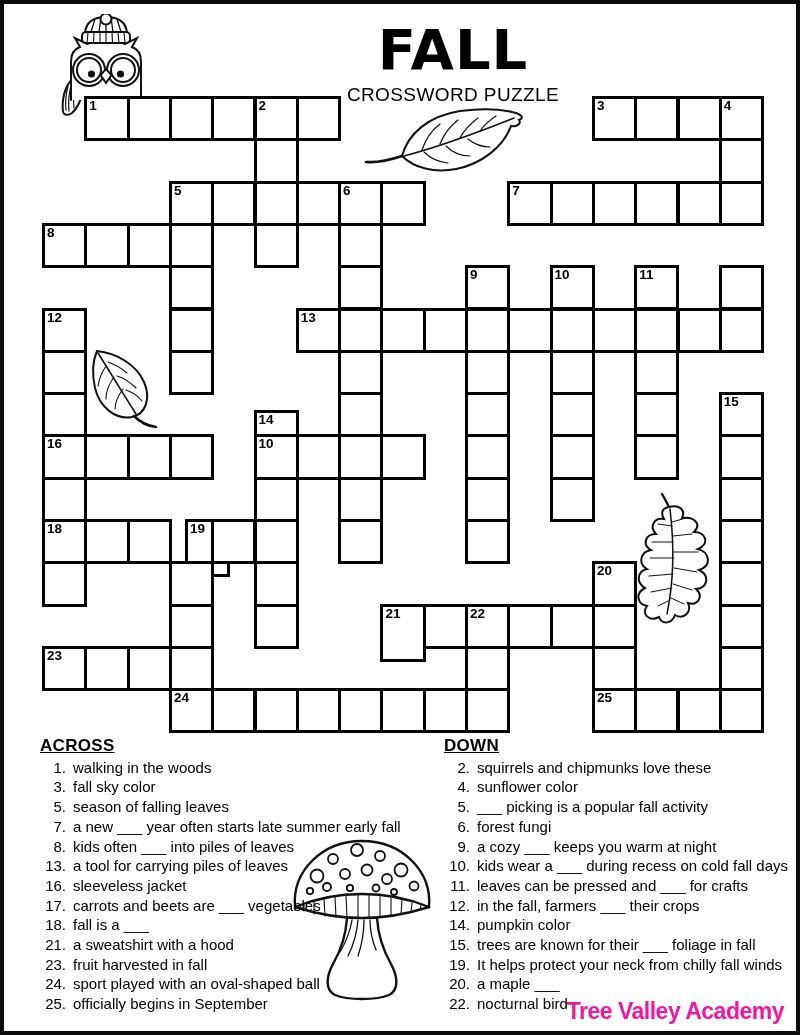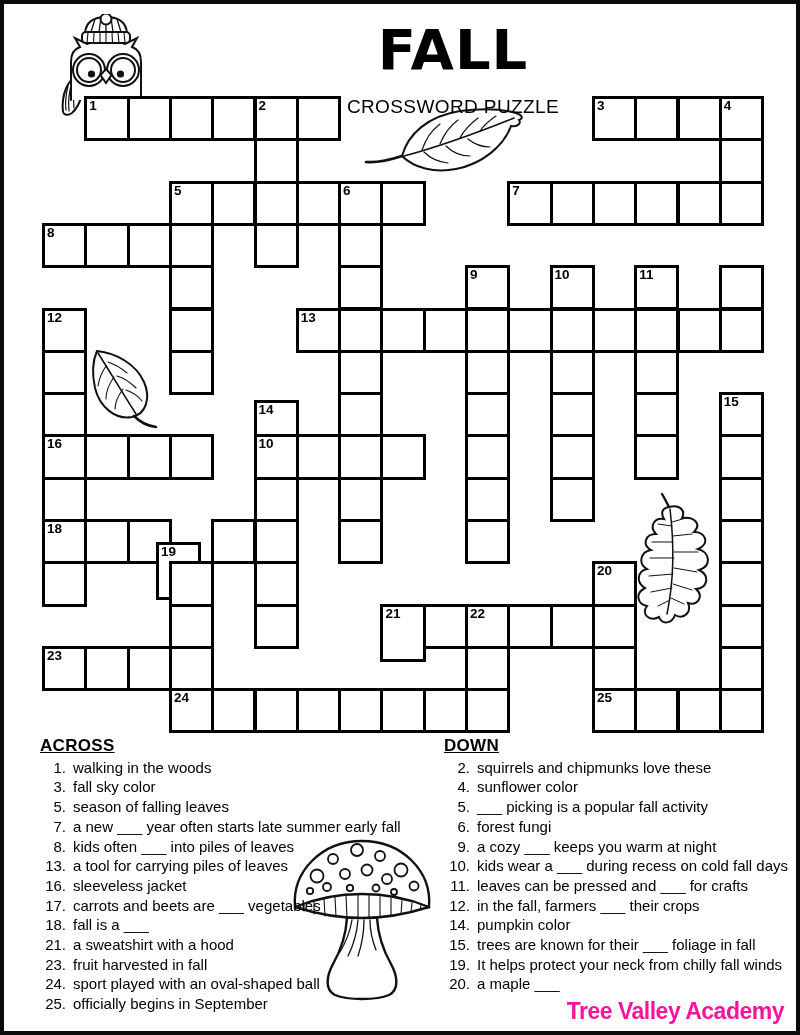--- a/index.html
+++ b/index.html
@@ -8,21 +8,21 @@
     background:#ffffff; overflow:hidden;
     font-family:"Liberation Sans", sans-serif; color:#000;
   }
   .frame { position:absolute; inset:0; border:4px solid #0b0b0b; z-index:60; pointer-events:none; }
 
   .title-block { position:absolute; left:288px; top:24px; width:330px; text-align:center; z-index:8; }
   .title-main {
     font-family:"DejaVu Sans", sans-serif; font-weight:900; font-size:56px;
     line-height:0.92; letter-spacing:1px;
   }
-  .title-sub { font-size:19px; letter-spacing:0.4px; margin-top:20px; }
+  .title-sub { font-size:19px; letter-spacing:0.4px; margin-top:8px; }
 
   .deco { position:absolute; z-index:3; }
   #grid-layer { position:absolute; left:0; top:0; z-index:10; }
   .cell {
     position:absolute; box-sizing:border-box; background:#fff;
     border:3px solid #000;
   }
   .cell .num {
     position:absolute; top:0px; left:2px;
     font-size:13.5px; font-weight:bold; line-height:1.1;
@@ -203,21 +203,21 @@
       <div class="cell" style="left: 634.2px; top: 307.5px; width: 45.3px; height: 45.3px;"></div>
       <div class="cell" style="left: 676.5px; top: 307.5px; width: 45.3px; height: 45.3px;"></div>
       <div class="cell" style="left: 718.8px; top: 307.5px; width: 45.3px; height: 45.3px;"></div>
       <div class="cell" style="left: 42px; top: 349.8px; width: 45.3px; height: 45.3px;"></div>
       <div class="cell" style="left: 168.9px; top: 349.8px; width: 45.3px; height: 45.3px;"></div>
       <div class="cell" style="left: 338.1px; top: 349.8px; width: 45.3px; height: 45.3px;"></div>
       <div class="cell" style="left: 465px; top: 349.8px; width: 45.3px; height: 45.3px;"></div>
       <div class="cell" style="left: 549.6px; top: 349.8px; width: 45.3px; height: 45.3px;"></div>
       <div class="cell" style="left: 634.2px; top: 349.8px; width: 45.3px; height: 45.3px;"></div>
       <div class="cell" style="left: 42px; top: 392.1px; width: 45.3px; height: 45.3px;"></div>
-      <div class="cell" style="left: 253.5px; top: 400px; width: 45.3px; height: 45.3px;">
+      <div class="cell" style="left: 253.5px; top: 410px; width: 45.3px; height: 45.3px;">
         <span class="num">14</span>
       </div>
       <div class="cell" style="left: 338.1px; top: 392.1px; width: 45.3px; height: 45.3px;"></div>
       <div class="cell" style="left: 465px; top: 392.1px; width: 45.3px; height: 45.3px;"></div>
       <div class="cell" style="left: 549.6px; top: 392.1px; width: 45.3px; height: 45.3px;"></div>
       <div class="cell" style="left: 634.2px; top: 392.1px; width: 45.3px; height: 45.3px;"></div>
       <div class="cell" style="left: 718.8px; top: 392.1px; width: 45.3px; height: 45.3px; padding-left: 14px;">
         <span class="num">15</span>
       </div>
       <div class="cell" style="left: 42px; top: 434.4px; width: 45.3px; height: 45.3px;">
@@ -240,21 +240,21 @@
       <div class="cell" style="left: 253.5px; top: 476.7px; width: 45.3px; height: 45.3px;"></div>
       <div class="cell" style="left: 338.1px; top: 476.7px; width: 45.3px; height: 45.3px;"></div>
       <div class="cell" style="left: 465px; top: 476.7px; width: 45.3px; height: 45.3px;"></div>
       <div class="cell" style="left: 549.6px; top: 476.7px; width: 45.3px; height: 45.3px;"></div>
       <div class="cell" style="left: 718.8px; top: 476.7px; width: 45.3px; height: 45.3px;"></div>
       <div class="cell" style="left: 42px; top: 519px; width: 45.3px; height: 45.3px;">
         <span class="num">18</span>
       </div>
       <div class="cell" style="left: 84.3px; top: 519px; width: 45.3px; height: 45.3px;"></div>
       <div class="cell" style="left: 126.6px; top: 519px; width: 45.3px; height: 45.3px;"></div>
-      <div class="cell" style="left: 156px; top: 519px; width: 45.3px; height: 58px; margin-top: 23px;">
+      <div class="cell" style="left: 185px; top: 519px; width: 45.3px; height: 58px;">
         <span class="num">19</span>
       </div>
       <div class="cell" style="left: 211.2px; top: 519px; width: 45.3px; height: 45.3px;"></div>
       <div class="cell" style="left: 253.5px; top: 519px; width: 45.3px; height: 45.3px;"></div>
       <div class="cell" style="left: 338.1px; top: 519px; width: 45.3px; height: 45.3px;"></div>
       <div class="cell" style="left: 465px; top: 519px; width: 45.3px; height: 45.3px;"></div>
       <div class="cell" style="left: 718.8px; top: 519px; width: 45.3px; height: 45.3px;"></div>
       <div class="cell" style="left: 42px; top: 561.3px; width: 45.3px; height: 45.3px;"></div>
       <div class="cell" style="left: 168.9px; top: 561.3px; width: 45.3px; height: 45.3px;"></div>
       <div class="cell" style="left: 253.5px; top: 561.3px; width: 45.3px; height: 45.3px;"></div>
@@ -404,17 +404,21 @@
           <span class="t">trees are known for their ___ foliage in fall</span>
         </div>
         <div class="clue">
           <span class="n">19.</span>
           <span class="t">It helps protect your neck from chilly fall winds</span>
         </div>
         <div class="clue">
           <span class="n">20.</span>
           <span class="t">a maple ___</span>
         </div>
+        <div class="clue">
+          <span class="n">22.</span>
+          <span class="t">nocturnal bird</span>
+        </div>
       </div>
   </div>
 
   <div class="brand" style="color: rgb(245, 20, 156);">Tree Valley Academy</div>
 </div>
 
 </body></html>

